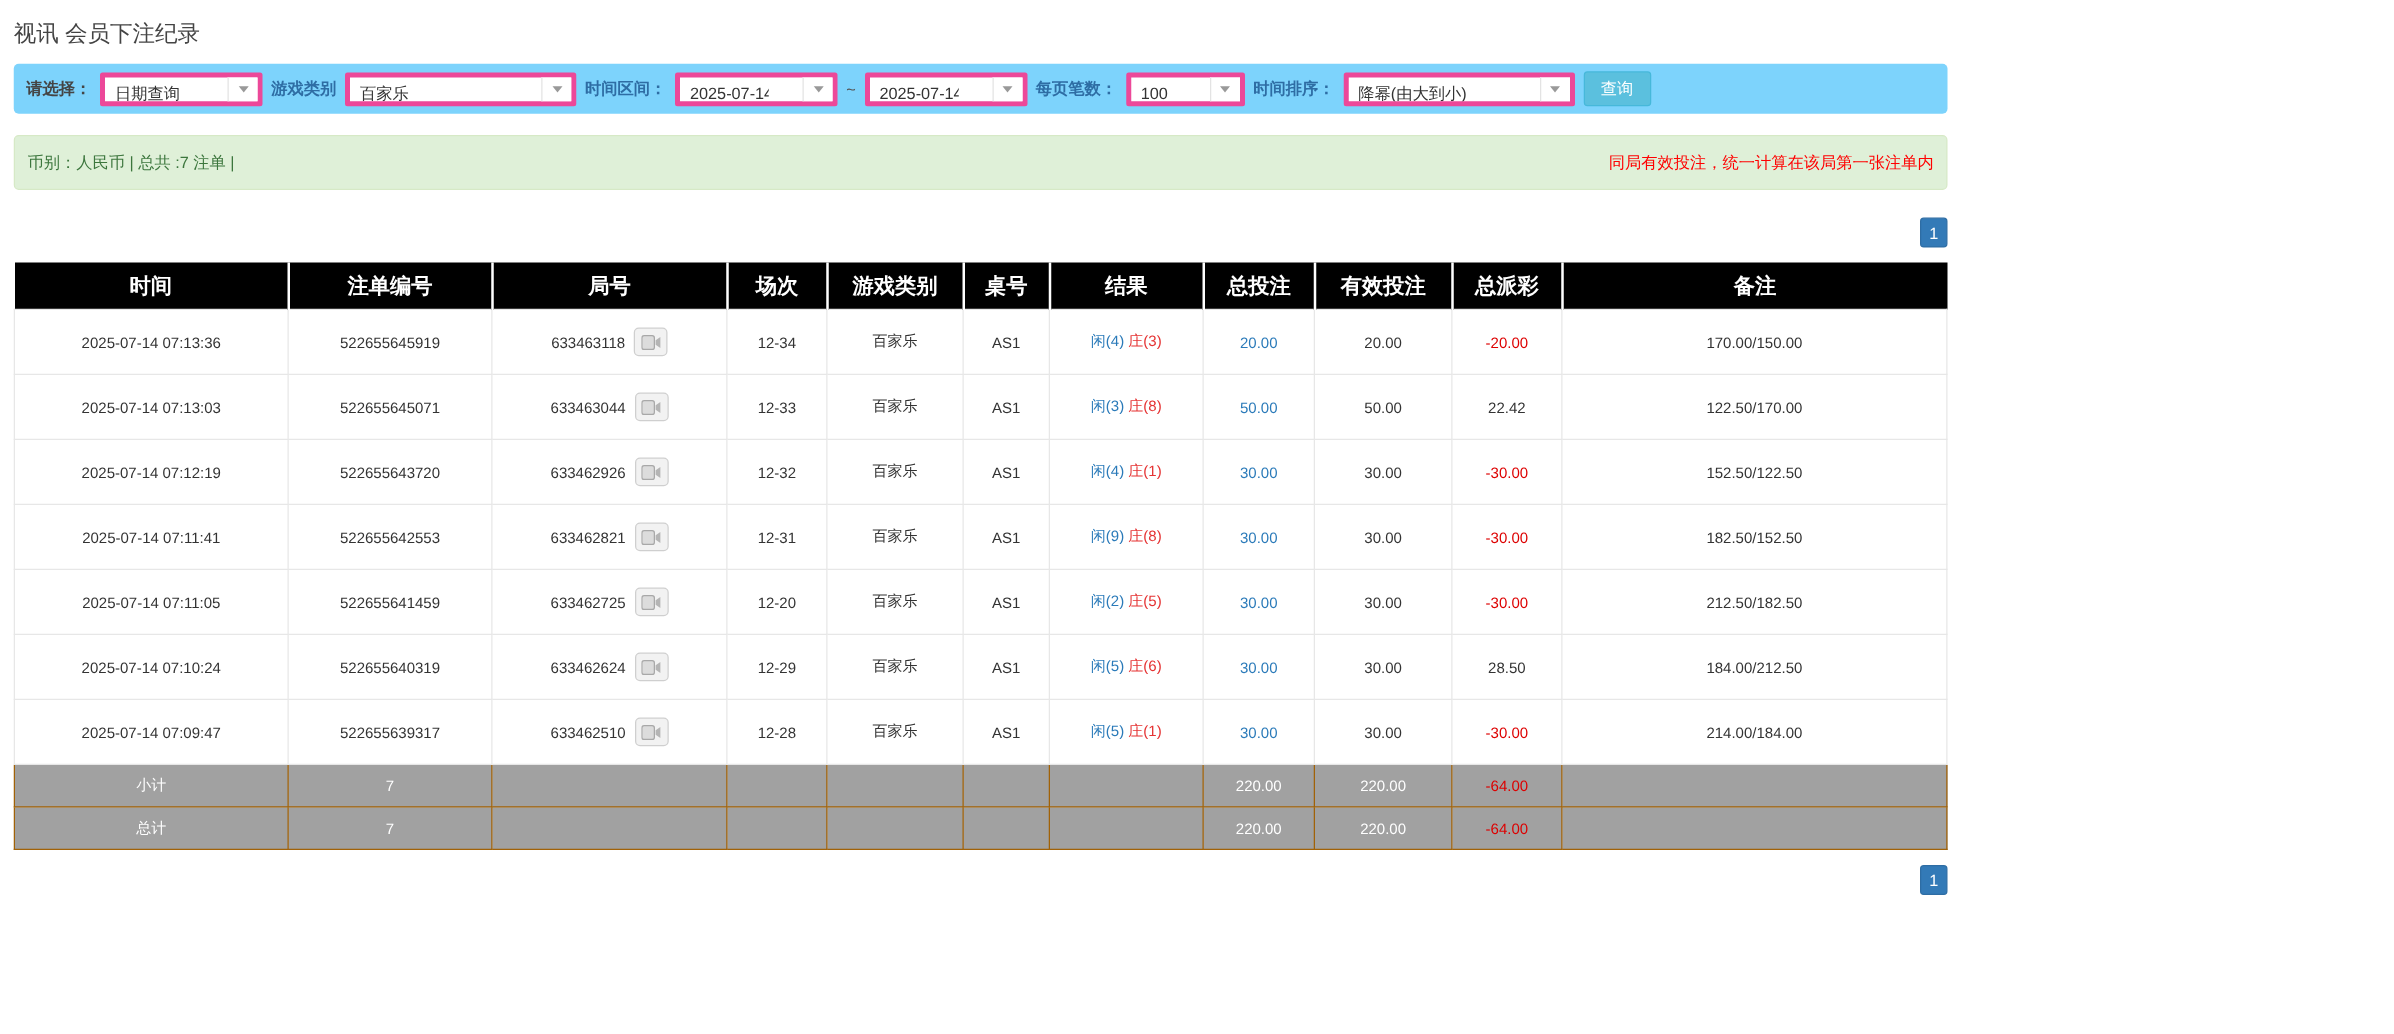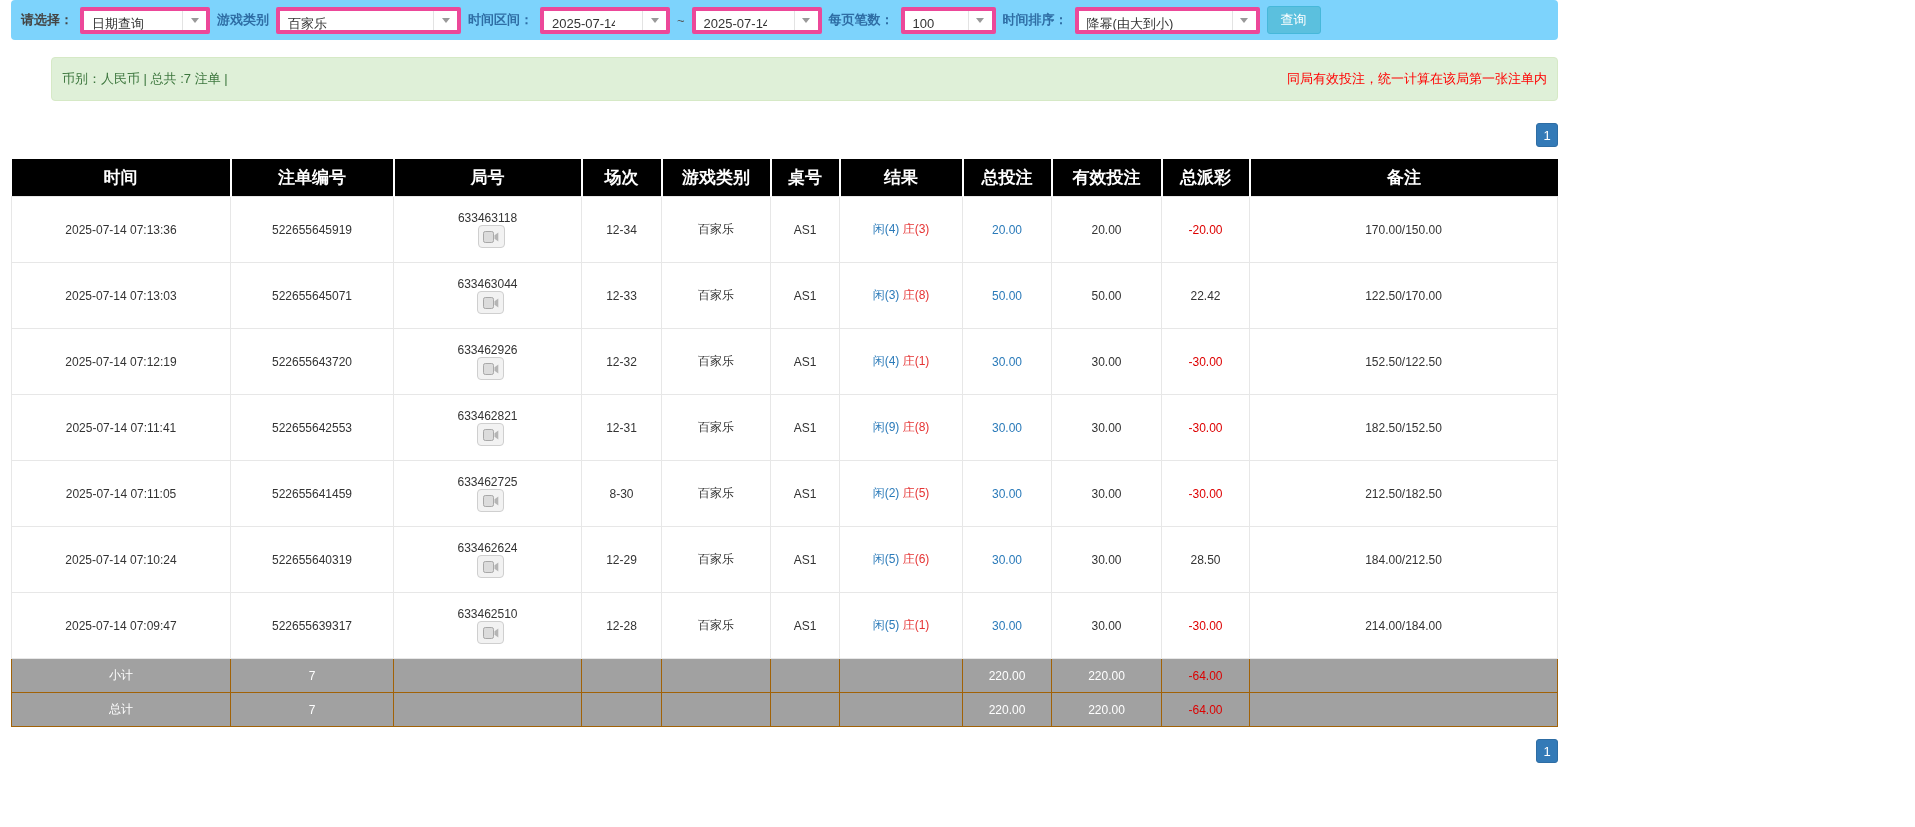--- a/index.html
+++ b/index.html
@@ -87,21 +87,20 @@
   .notice-bar {
     margin-top: 17px;
     background: #dff0d8;
     border: 1px solid #d6e9c6;
     border-radius: 4px;
     padding: 12px 10px;
     display: flex;
     align-items: center;
     justify-content: space-between;
     font-size: 13px;
-    margin-left: 40px;
   }
   .notice-left { color: #3c763d; }
   .notice-right { color: #ff0000; }
 
   
   .pager { display: flex; justify-content: flex-end; }
   .pager.top { margin: 22px 0 12px 0; }
   .pager.bottom { margin: 12px 0 30px 0; }
   .page-btn {
     min-width: 22px;
@@ -158,27 +157,28 @@
     justify-content: center;
     width: 27px;
     height: 23px;
     margin-left: 7px;
     vertical-align: middle;
     background: #f2f2f2;
     border: 1px solid #cfcfcf;
     border-radius: 4px;
     cursor: pointer;
   }
-  .round-cell-inner { display: inline-flex; align-items: center; flex-direction: column; }
+  .round-cell-inner { display: inline-flex; align-items: center; }
 </style>
 </head>
 <body>
 
 <div class="content">
 
+  <h1 class="page-title">视讯 会员下注纪录</h1>
 
   <div class="filter-bar">
     <span class="filter-label dark">请选择：</span>
     <div class="combobox w-130">
       <span class="combo-text">日期查询</span>
       <span class="combo-arrow">
           <span class="tri"></span>
         </span>
     </div>
 
@@ -383,21 +383,21 @@
       <span class="round-cell-inner">
         <span>633462725</span>
         <span class="video-btn">
           <svg width="16" height="12" viewBox="0 0 16 12" aria-hidden="true">
             <rect x="0.5" y="0.5" width="10" height="11" rx="1.8" fill="#dcdcdc" stroke="#a8a8a8"></rect>
             <path d="M11.5 4.2 L15.3 1.6 V10.4 L11.5 7.8 Z" fill="#b5b5b5"></path>
           </svg>
         </span>
       </span>
     </td>
-    <td>8-30</td>
+    <td>12-20</td>
     <td>百家乐</td>
     <td>AS1</td>
     <td>
       <span class="player">闲(2)</span>
       <span class="banker">庄(5)</span>
     </td>
     <td>
       <a class="bet-link">30.00</a>
     </td>
     <td>30.00</td>

